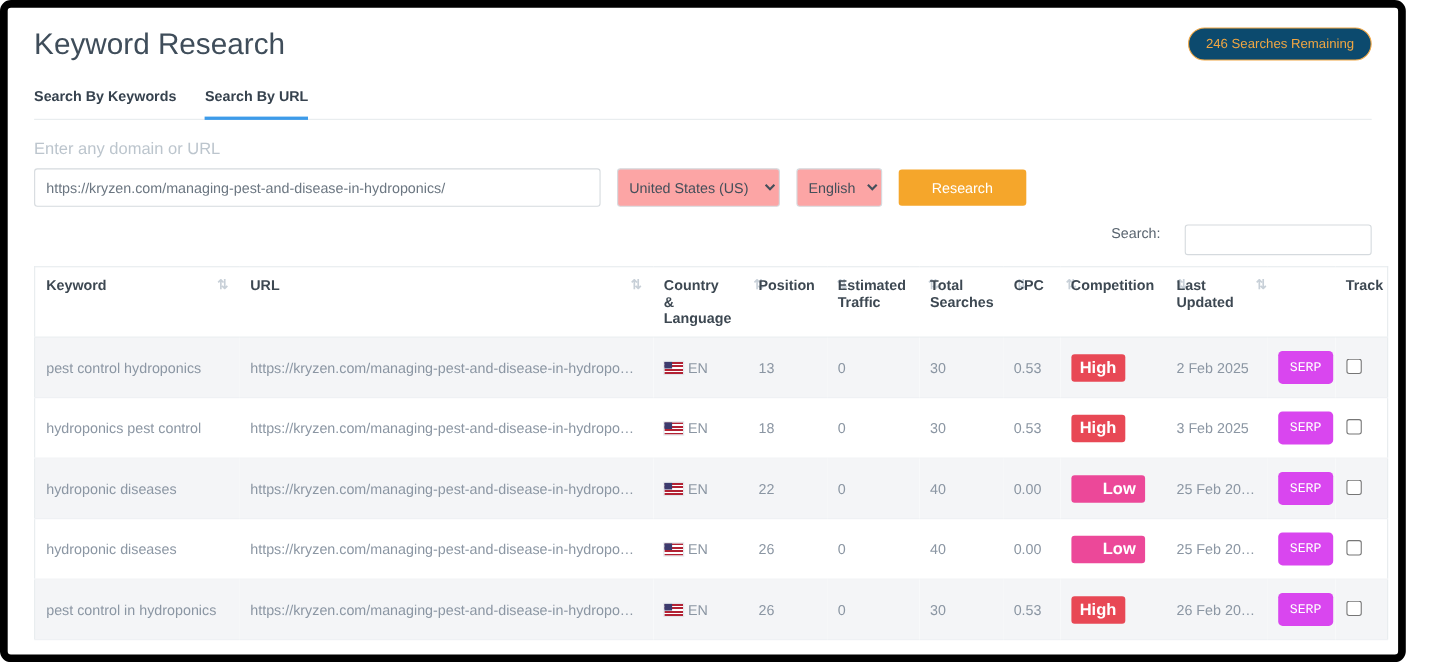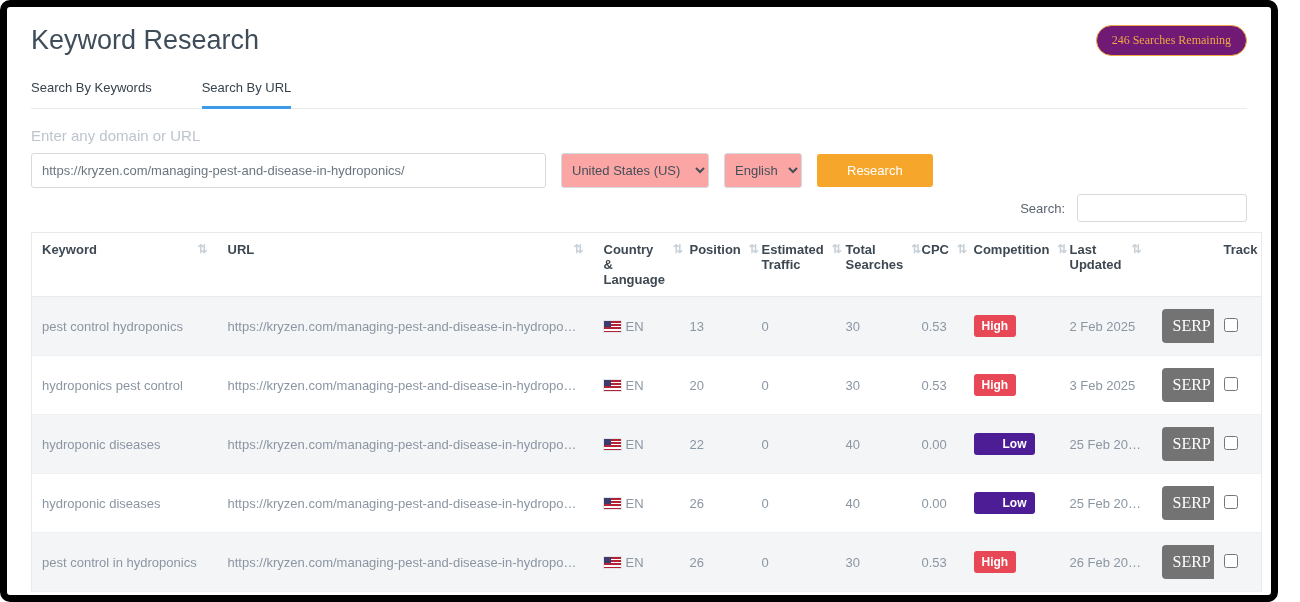--- a/index.html
+++ b/index.html
@@ -8,32 +8,32 @@
     width: 1278px; height: 602px;
     border: 7px solid #000000; border-radius: 10px;
     background: #fff; overflow: hidden;
   }
   .page { padding: 18px 24px 0 24px; height: 100%; }
 
   
   .header-row { display: flex; justify-content: space-between; align-items: flex-start; }
   .page-title { font-size: 27px; color: #3f4d5a; font-weight: 500; }
   .remaining-pill {
-    border: 1px solid #f0a643; color: #f0a643; background: #701a75;
+    border: 1px solid #f0a643; color: #f0a643; background: #0c4a6e;
     font-size: 12px; padding: 7px 15px; border-radius: 999px; cursor: pointer;
-    font-family: Liberation Serif, serif;
+    font-family: Liberation Sans, sans-serif;
   }
 
   
   .tabs { display: flex; gap: 26px; margin-top: 24px; border-bottom: 1px solid #e7ebee; }
   .tab {
-    font-size: 13px; font-weight: normal; color: #36424e; padding-bottom: 11px;
+    font-size: 13px; font-weight: bold; color: #36424e; padding-bottom: 11px;
     cursor: pointer; border-bottom: 3px solid transparent; margin-bottom: -1px;
   }
-  .tab.active { border-bottom-color: #3d9be9; margin-left: 24px; }
+  .tab.active { border-bottom-color: #3d9be9; }
 
   
   .form-label { margin-top: 18px; font-size: 15px; color: #bcc5cd; }
   .form-row { display: flex; align-items: center; gap: 15px; margin-top: 9px; }
   .url-input {
     width: 515px; padding: 9px 10px; font-size: 13px; color: #6b7681;
     border: 1px solid #d5dade; border-radius: 3px; outline: none;
     font-family: "Liberation Sans", sans-serif;
   }
   .select {
@@ -44,62 +44,62 @@
   .select.country { width: 148px; }
   .select.language { width: 78px; }
   .research-btn {
     background: #f5a62b; color: #fff; border: none; border-radius: 3px;
     padding: 9px 30px; font-size: 13px; cursor: pointer;
     font-family: "Liberation Sans", sans-serif;
   }
 
   
   .results-heading { margin-top: 26px; font-size: 20px; color: #3f4d5a; font-weight: 500; }
-  .table-search-row { display: flex; justify-content: flex-end; align-items: center; gap: 12px; margin-top: 6px; }
+  .table-search-row { display: flex; justify-content: flex-end; align-items: flex-start; gap: 22px; margin-top: 16px; }
   .table-search-label { font-size: 13px; color: #5a6570; }
   .table-search-input {
     width: 170px; height: 28px; border: 1px solid #d5dade; border-radius: 3px;
     padding: 0 8px; font-size: 13px; color: #555; outline: none;
     font-family: "Liberation Sans", sans-serif;
   }
 
   
   table { width: 100%; border-collapse: collapse; table-layout: fixed; margin-top: 10px; border: 1px solid #e7ebee; }
   thead th {
     text-align: left; font-size: 13px; font-weight: bold; color: #3d4852;
     padding: 9px 10px; border-bottom: 1px solid #e7ebee; vertical-align: top;
   }
-  thead th .th-inner { display: flex; justify-content: space-between; gap: 8px; }
+  thead th .th-inner { display: flex; justify-content: space-between; gap: 20px; }
   .sort-icon { color: #c8d0d8; font-size: 12px; flex: none; cursor: pointer; }
   tbody td {
     font-size: 13px; color: #8b96a3; padding: 12px 10px;
     border-bottom: 1px solid #eef0f3; vertical-align: middle;
     overflow: hidden; text-overflow: ellipsis; white-space: nowrap;
   }
   tbody tr.striped { background: #f4f5f7; }
 
   .flag {
     display: inline-block; width: 17px; height: 11px; margin-right: 5px;
     vertical-align: -1px; position: relative;
     background: repeating-linear-gradient(180deg, #b22234 0 1.6px, #ffffff 1.6px 3.2px);
     outline: 1px solid #e2e6ea;
   }
   .flag::before { content: ""; position: absolute; top: 0; left: 0; width: 7px; height: 6px; background: #3c3b6e; }
 
   .badge {
-    display: inline-block; color: #fff; font-size: 12px; font-weight: bold;
+    display: inline-block; color: #fff; font-size: 15px; font-weight: bold;
     padding: 4px 8px; border-radius: 3px;
   }
   .badge.high { background: #e84855; }
-  .badge.low  { background: #4c1d95; padding-left: 29px; }
+  .badge.low  { background: #ec4899; padding-left: 29px; }
 
   .serp-btn {
-    background: #737373; color: #fff; border: none; border-radius: 4px;
-    padding: 8px 11px; font-size: 16px; cursor: pointer;
-    font-family: Liberation Serif, serif;
+    background: #d946ef; color: #fff; border: none; border-radius: 4px;
+    padding: 8px 11px; font-size: 12px; cursor: pointer;
+    font-family: Liberation Mono, monospace;
   }
   .track-cb { width: 14px; height: 14px; cursor: pointer; }
 </style>
 </head>
 <body>
 
 <div class="frame">
   <div class="page">
 
     <div class="header-row">
@@ -223,21 +223,21 @@
     <td>0.53</td>
     <td><span class="badge high">High</span></td>
     <td>2 Feb 2025</td>
     <td><button class="serp-btn">SERP</button></td>
     <td><input type="checkbox" class="track-cb" style=""></td>
   </tr>
           <tr>
     <td>hydroponics pest control</td>
     <td>https://kryzen.com/managing-pest-and-disease-in-hydroponics/</td>
     <td><span class="flag"></span><span>EN</span></td>
-    <td>20</td>
+    <td>18</td>
     <td>0</td>
     <td>30</td>
     <td>0.53</td>
     <td><span class="badge high">High</span></td>
     <td>3 Feb 2025</td>
     <td><button class="serp-btn">SERP</button></td>
     <td><input type="checkbox" class="track-cb" style=""></td>
   </tr>
           <tr class="striped">
     <td>hydroponic diseases</td>

